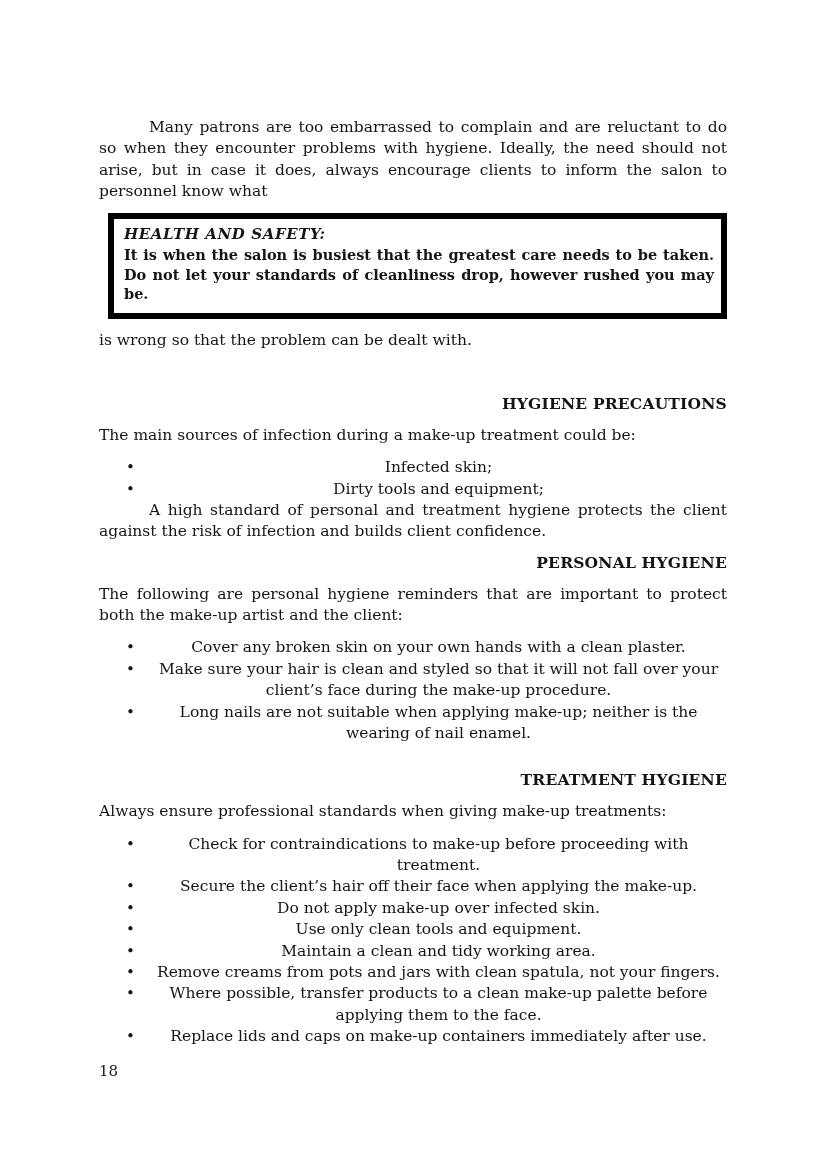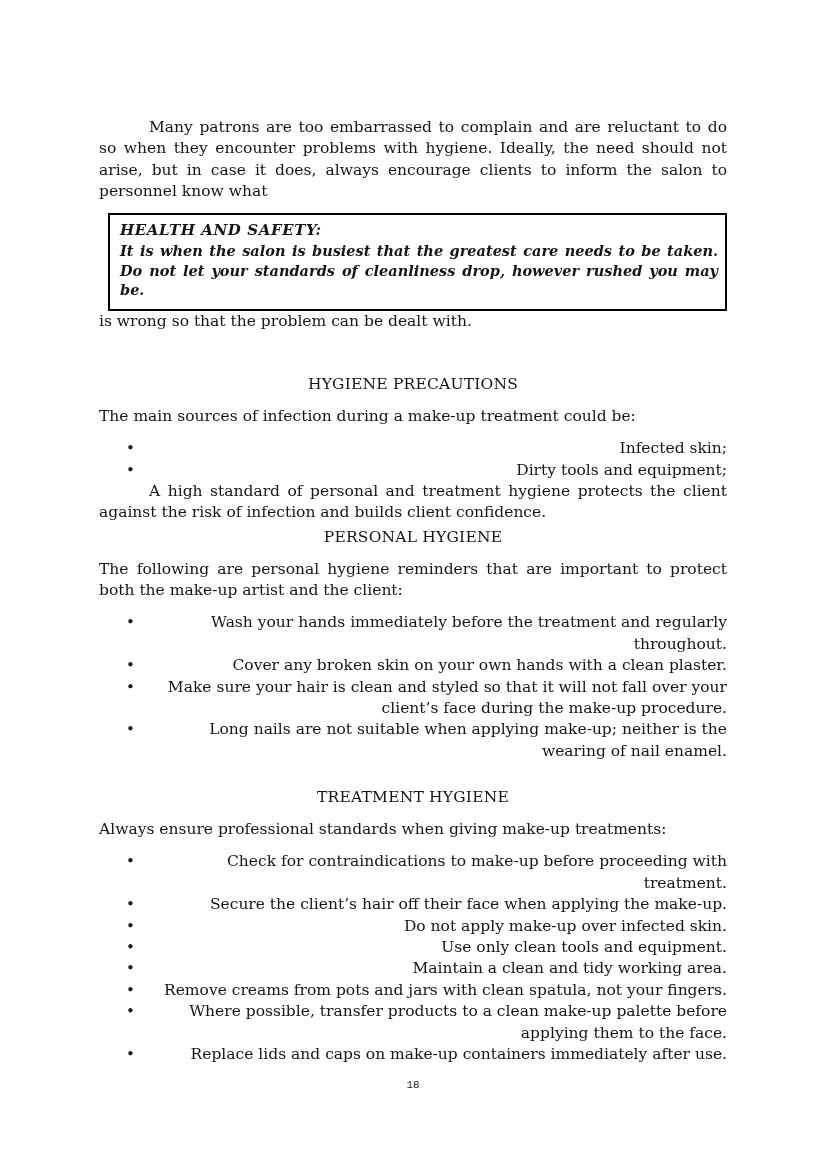--- a/index.html
+++ b/index.html
@@ -20,78 +20,75 @@
   }
   .para {
     margin: 0;
     font-size: 15.5px;
     line-height: 21.3px;
     text-align: justify;
   }
   .indent { text-indent: 50px; }
 
   .safety-box {
-    border: 2px solid #000000;
+    border: 6px solid #000000;
     margin: 11px 0 0 9px;
     padding: 5px 7px 9px 10px;
   }
   .safety-title {
     font-style: italic;
     font-weight: bold;
     font-size: 15px;
     line-height: 21px;
     letter-spacing: 0.6px;
   }
   .safety-body {
-    font-style: italic;
     font-weight: bold;
     font-size: 14.5px;
     line-height: 19.5px;
     text-align: justify;
   }
-  .after-box { }
+  .after-box { margin-top: 11px; }
 
   .heading {
     margin: 0;
     font-size: 15.5px;
-    font-weight: normal;
+    font-weight: bold;
     letter-spacing: 0.2px;
     line-height: 21px;
-    text-align: center;
+    text-align: right;
   }
   .gap-xl { margin-top: 42px; }
   .gap-lg { margin-top: 25px; }
-  .gap-sm { margin-top: 3px; }
+  .gap-sm { margin-top: 9px; }
   .mt { margin-top: 11px; }
 
   ul.bullets {
     list-style: none;
     margin: 11px 0 0 0;
     padding: 0 0 0 51px;
   }
   ul.bullets li {
     position: relative;
     font-size: 15.5px;
     line-height: 21.4px;
-    text-align: right;
+    text-align: center;
   }
   ul.bullets li::before {
     content: "\2022";
     position: absolute;
     left: -24px;
     top: 0;
     font-size: 15px;
   }
 
   .page-number {
     margin-top: 14px;
-    text-align: center;
-    font-size: 11px;
+    font-size: 15px;
     color: #1a1a1a;
-    font-family: Liberation Mono, monospace;
   }
 </style>
 </head>
 <body>
 
 <div class="page">
 
   <p class="para indent">Many patrons are too embarrassed to complain and are reluctant to do so when they encounter problems with hygiene. Ideally, the need should not arise, but in case it does, always encourage clients to inform the salon to personnel know what</p>
 
   <div class="safety-box">
@@ -105,21 +102,20 @@
   <p class="para mt">The main sources of infection during a make-up treatment could be:</p>
   <ul class="bullets">
     <li>Infected skin;</li>
     <li>Dirty tools and equipment;</li>
   </ul>
   <p class="para indent">A high standard of personal and treatment hygiene protects the client against the risk of infection and builds client confidence.</p>
 
   <h2 class="heading gap-sm">PERSONAL HYGIENE</h2>
   <p class="para mt">The following are personal hygiene reminders that are important to protect both the make-up artist and the client:</p>
   <ul class="bullets">
-    <li>Wash your hands immediately before the treatment and regularly throughout.</li>
     <li>Cover any broken skin on your own hands with a clean plaster.</li>
     <li>Make sure your hair is clean and styled so that it will not fall over your client’s face during the make-up procedure.</li>
     <li>Long nails are not suitable when applying make-up; neither is the wearing of nail enamel.</li>
   </ul>
 
   <h2 class="heading gap-lg">TREATMENT HYGIENE</h2>
   <p class="para mt">Always ensure professional standards when giving make-up treatments:</p>
   <ul class="bullets">
     <li>Check for contraindications to make-up before proceeding with treatment.</li>
     <li>Secure the client’s hair off their face when applying the make-up.</li>

